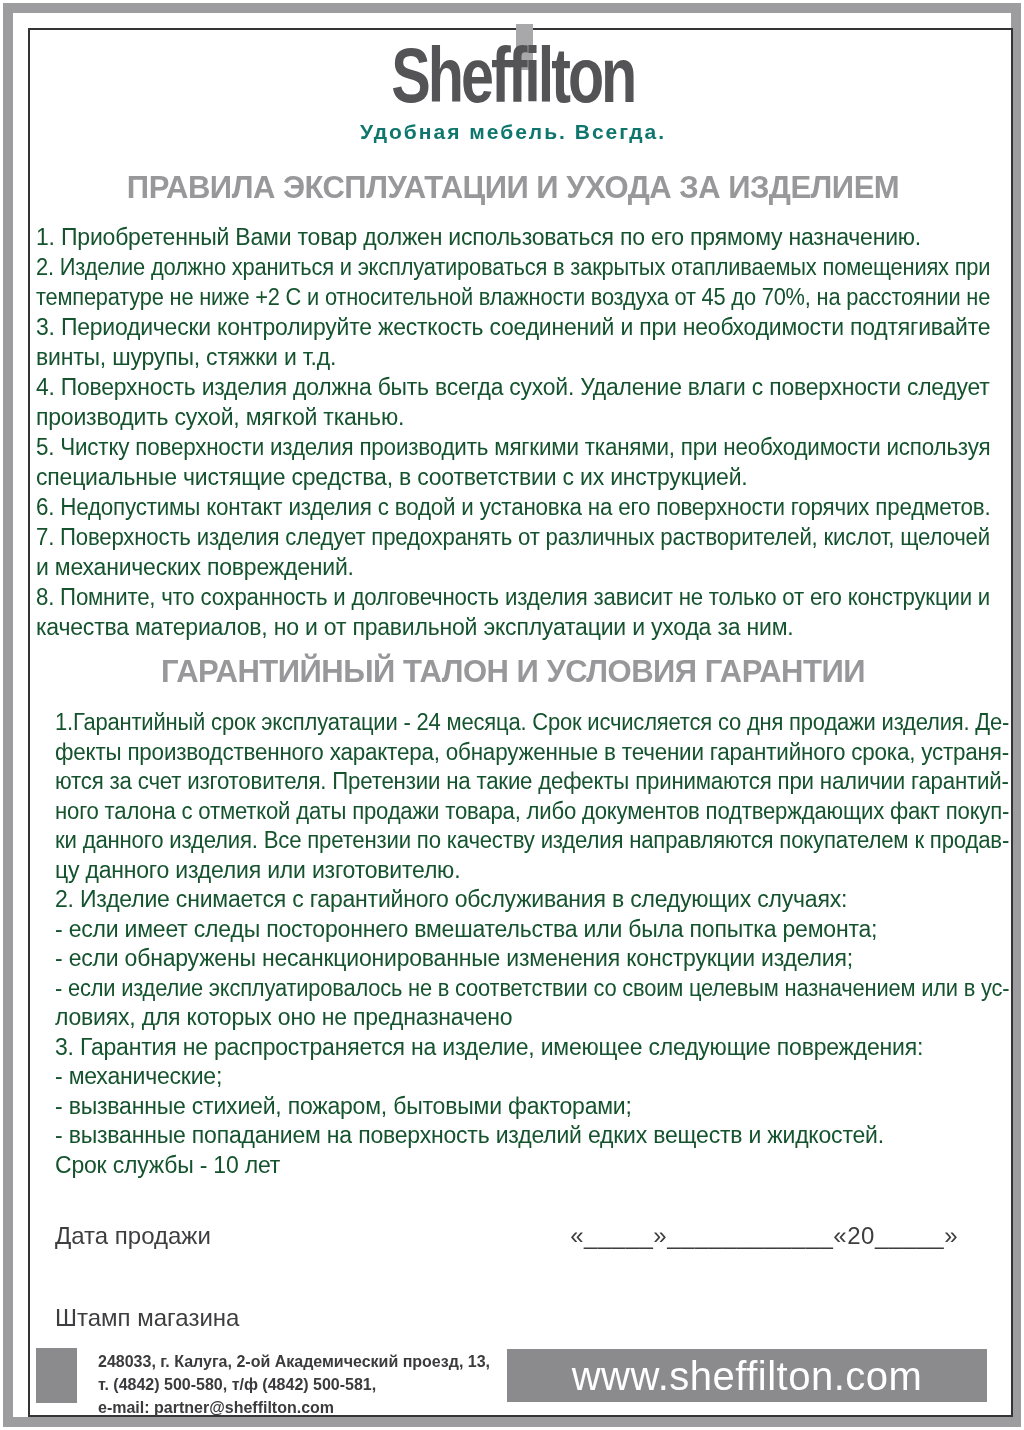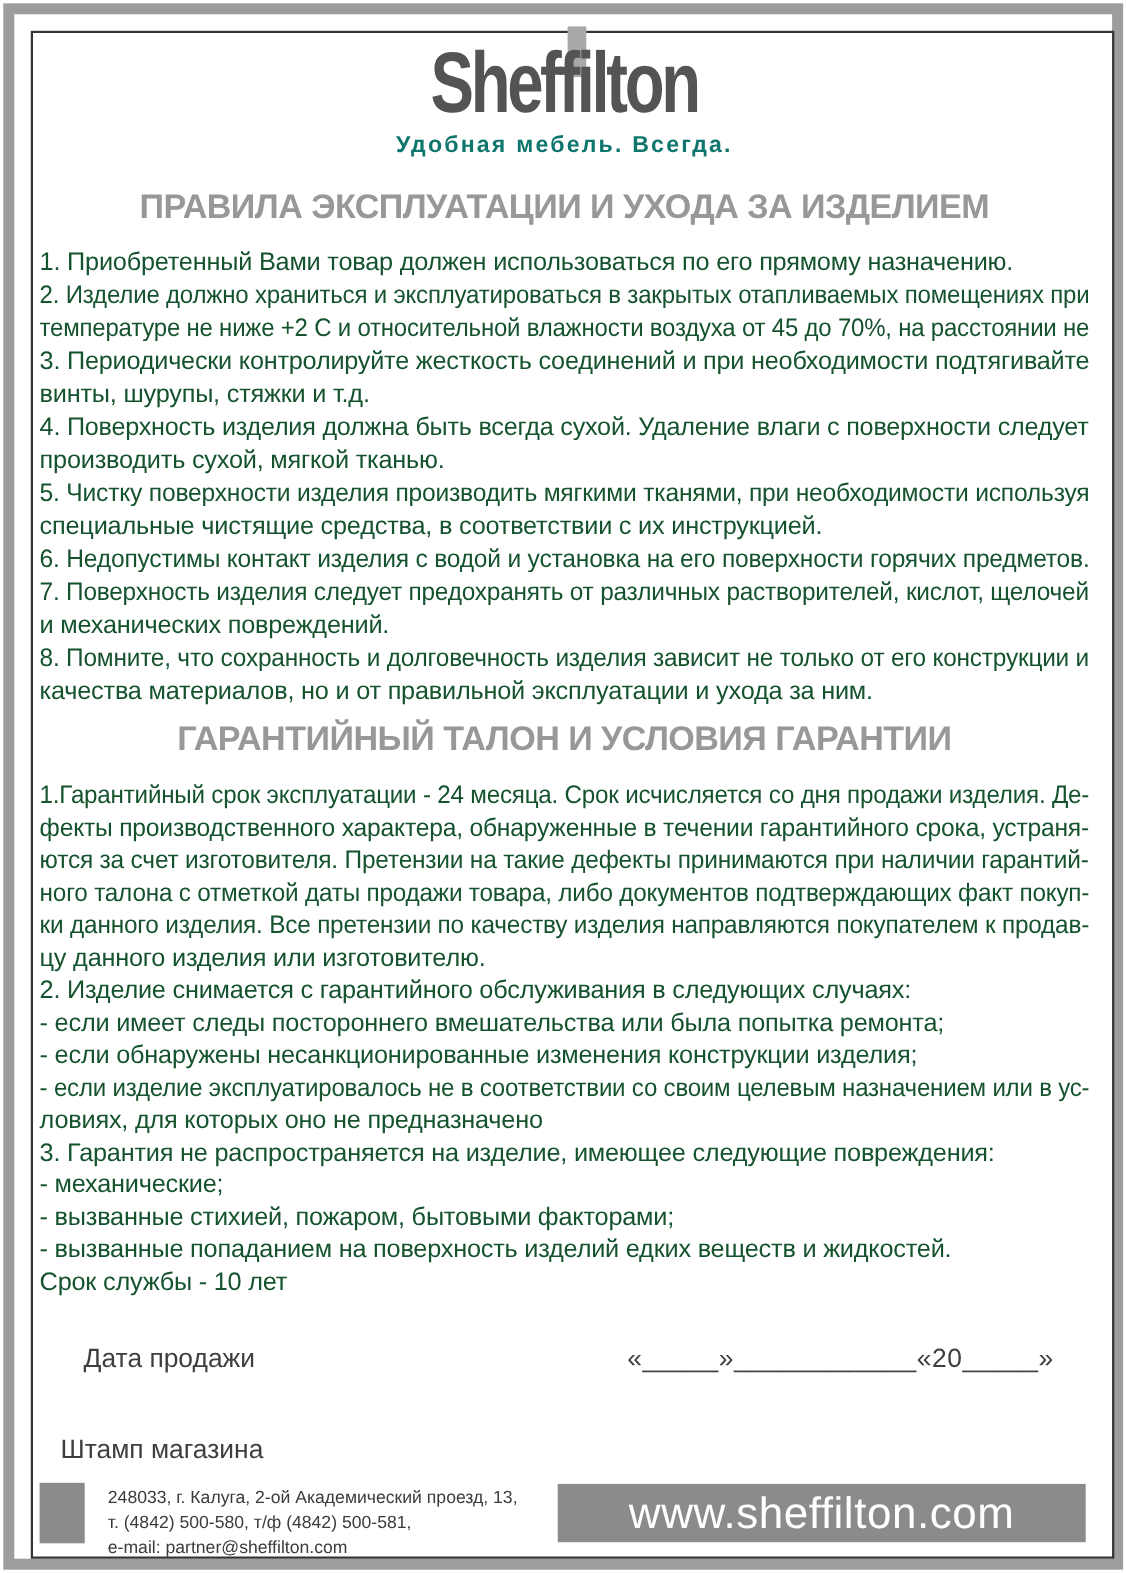--- a/index.html
+++ b/index.html
@@ -27,38 +27,38 @@
   
   .section-title {
     margin:24px 0 0 0; text-align:center; font-size:31px; font-weight:bold;
     color:#98989b; letter-spacing:-0.5px; line-height:36px;
   }
   .section-title.t2 { margin-top:12px; }
   .section-title > span { display:inline-block; white-space:nowrap; transform-origin:50% 50%; }
 
   
   .textblock { margin-top:16px; }
-  .textblock.warranty { margin-top:18px; }
+  .textblock.warranty { margin-top:18px;margin-left:19px; }
   .fitline { white-space:nowrap; overflow:visible; }
   .textblock .fitline { font-size:23px; line-height:30px; height:30px; color:#14532d; letter-spacing:-0.2px; }
   .textblock.warranty .fitline { line-height:29.5px; height:29.5px; }
   .fitline > span { display:inline-block; transform-origin:0 50%; white-space:nowrap; }
 
   
   .date-row {
     position:absolute; left:19px; right:32px; top:1192px;
     display:flex; justify-content:space-between; align-items:baseline;
-    font-size:24px; color:#3e3e40;margin-left:21px;
+    font-size:24px; color:#3e3e40;
   }
   .date-blank { letter-spacing:0.5px; }
   .stamp-row { position:absolute; left:19px; top:1274px; font-size:24px; color:#3e3e40; }
 
   
   .footer-square { position:absolute; left:0px; top:1318px; width:41px; height:55px; background:#8b8b8d; }
-  .footer-address { position:absolute; left:62px; top:1320px; }
+  .footer-address { position:absolute; left:62px; top:1320px;font-weight:bold; }
   .footer-address .fitline { font-size:16px; line-height:23px; height:23px; color:#3b3b3d; }
   .footer-site {
     position:absolute; left:471px; top:1319px; width:480px; height:53px; background:#8b8b8d;
     display:flex; align-items:center; justify-content:center;
   }
   .footer-site span { color:#ffffff; font-size:40px; letter-spacing:0.5px; line-height:1; }
 </style>
 </head>
 <body>
 

